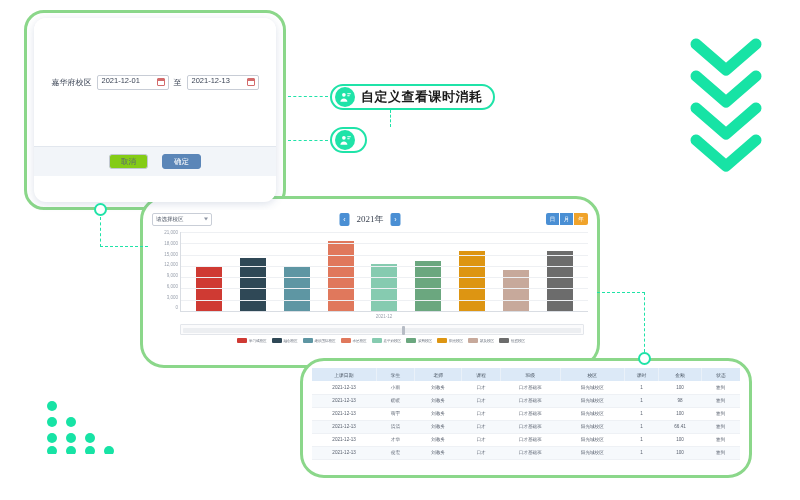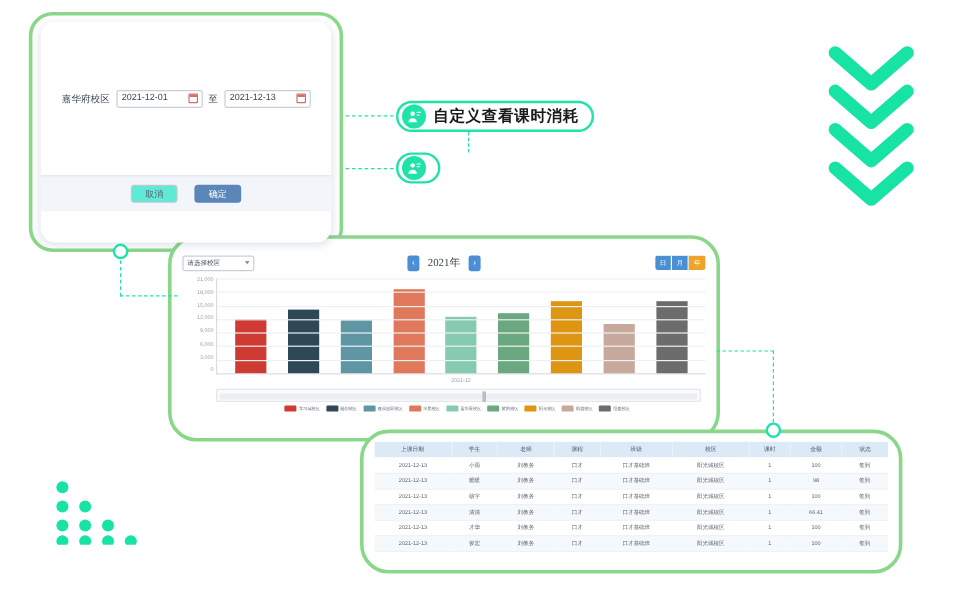--- a/index.html
+++ b/index.html
@@ -60,21 +60,21 @@
   }
   .dlg-sep { font-size: 8px; color: #3b4455; }
   .dlg-footer {
     height: 30px; background: #f2f5f9; border-top: 1px solid #e2e7ee;
     display: flex; align-items: center; justify-content: center; gap: 14px;
   }
   .btn {
     font-size: 7.5px; border-radius: 3px; padding: 3px 11px;
     cursor: pointer; line-height: 1;
   }
-  .btn-cancel { background: #5eead4; border: 1px solid #c2c8d2; color: #5a6374; }
+  .btn-cancel { background: #84cc16; border: 1px solid #c2c8d2; color: #5a6374; }
   .btn-ok     { background: #5b86b8; border: 1px solid #5b86b8; color: #ffffff; }
 
   
   .pill {
     position: absolute; height: 26px;
     background: #ffffff;
     border: 2.5px solid #1fe3a8; border-radius: 14px;
     display: flex; align-items: center; padding: 0 10px 0 3px; gap: 6px;
     white-space: nowrap;
   }

